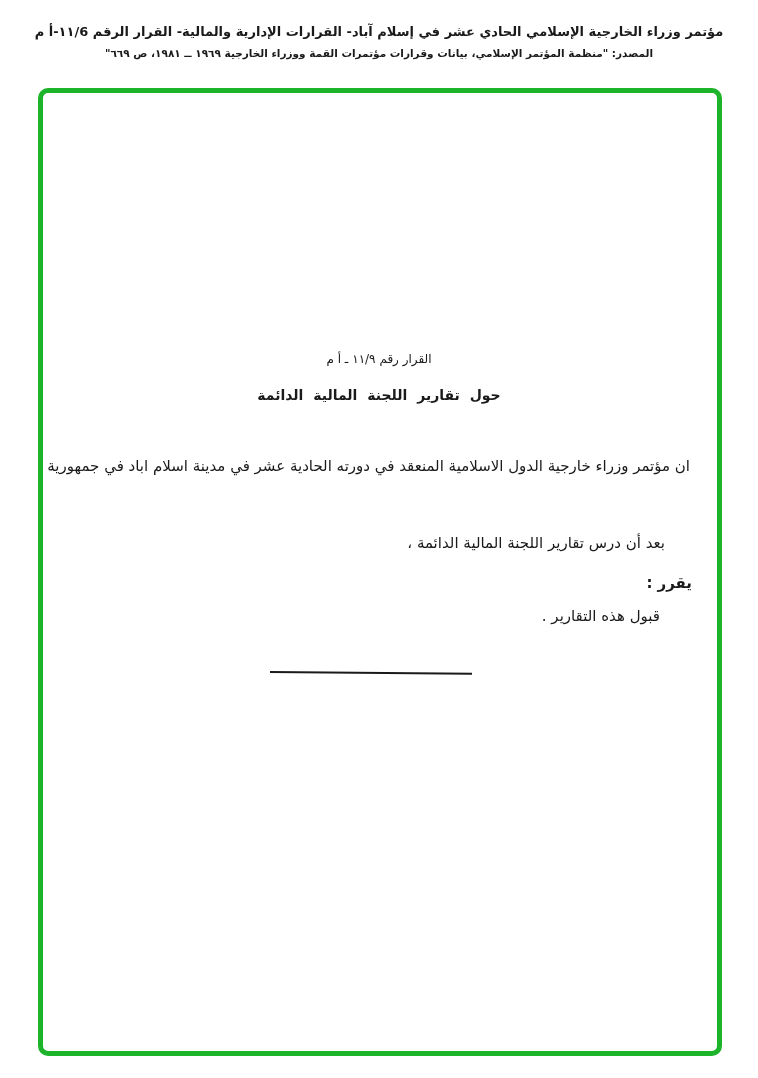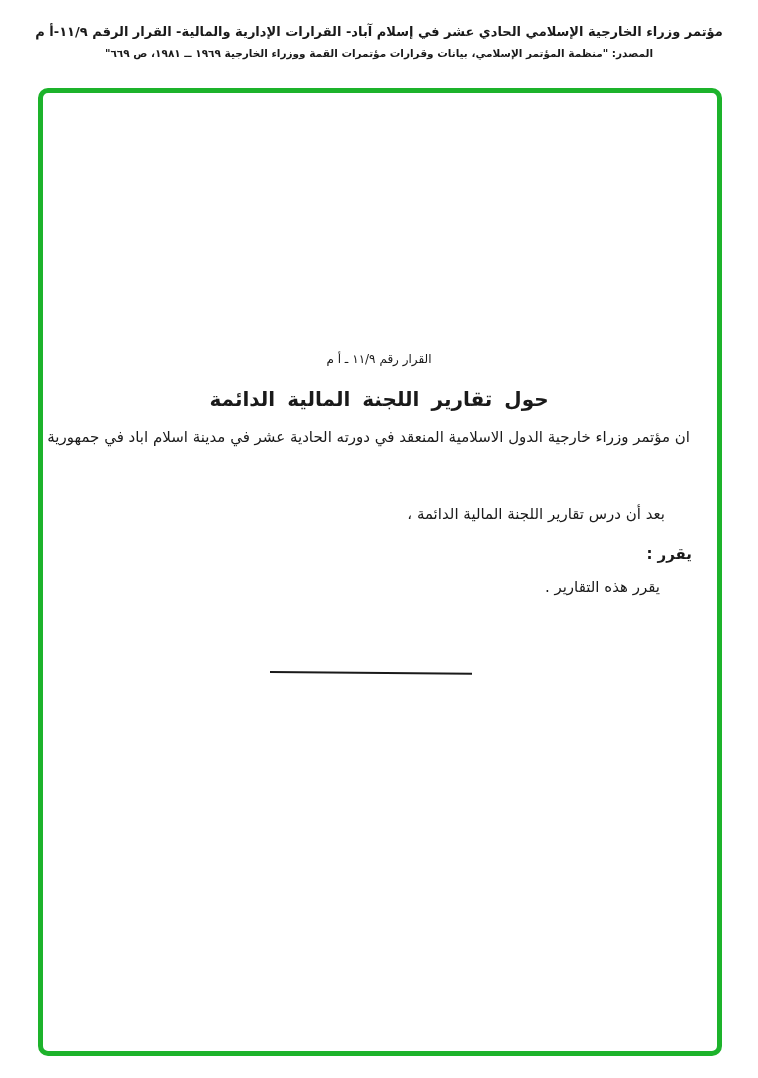--- a/index.html
+++ b/index.html
@@ -58,30 +58,31 @@
     font-size: 12px;
     font-weight: normal;
     white-space: nowrap;
   }
   .res-title {
     position: absolute;
     top: 387px;
     left: 0;
     right: 0;
     text-align: center;
-    font-size: 20px;
+    font-size: 14px;
     font-weight: bold;
     word-spacing: 5px;
     white-space: nowrap;
   }
   .body-line {
     position: absolute;
     font-size: 15px;
     white-space: nowrap;
     line-height: 22px;
+    margin-top: 29px;
   }
   .p-line-1 { top: 426px; right: 68px; }
   .p-line-2 { top: 460px; right: 49px; }
   .consideration { top: 503px; right: 93px; text-align: right; }
   .decides { top: 543px; right: 66px; font-weight: bold; }
   .decision { top: 576px; right: 98px; }
   .divider {
     position: absolute;
     top: 671px;
     left: 270px;
@@ -90,34 +91,34 @@
     background: #1a1a1a;
     transform: rotate(0.5deg);
     transform-origin: left center;
   }
 </style>
 </head>
 <body>
 
 <div class="page">
 
-  <div class="header-citation">مؤتمر وزراء الخارجية الإسلامي الحادي عشر في إسلام آباد- القرارات الإدارية والمالية- القرار الرقم ١١/٩-أ م</div>
+  <div class="header-citation">مؤتمر وزراء الخارجية الإسلامي الحادي عشر في إسلام آباد- القرارات الإدارية والمالية- القرار الرقم ١١/6-أ م</div>
 
   <div class="header-source">المصدر: "منظمة المؤتمر الإسلامي، بيانات وقرارات مؤتمرات القمة ووزراء الخارجية ١٩٦٩ ــ ١٩٨١، ص ٦٦٩"</div>
 
   <div class="frame"></div>
 
   <div class="res-number">القرار رقم ١١/٩ ـ أ م</div>
 
   <div class="res-title">حول تقارير اللجنة المالية الدائمة</div>
 
   <div class="body-line p-line-1">ان مؤتمر وزراء خارجية الدول الاسلامية المنعقد في دورته الحادية عشر في مدينة اسلام اباد في جمهورية</div>
 
 
   <div class="body-line consideration">بعد أن درس تقارير اللجنة المالية الدائمة ،</div>
 
   <div class="body-line decides">يقرر :</div>
 
-  <div class="body-line decision">يقرر هذه التقارير .</div>
+  <div class="body-line decision">قبول هذه التقارير .</div>
 
   <div class="divider"></div>
 
 </div>
 
 </body></html>

